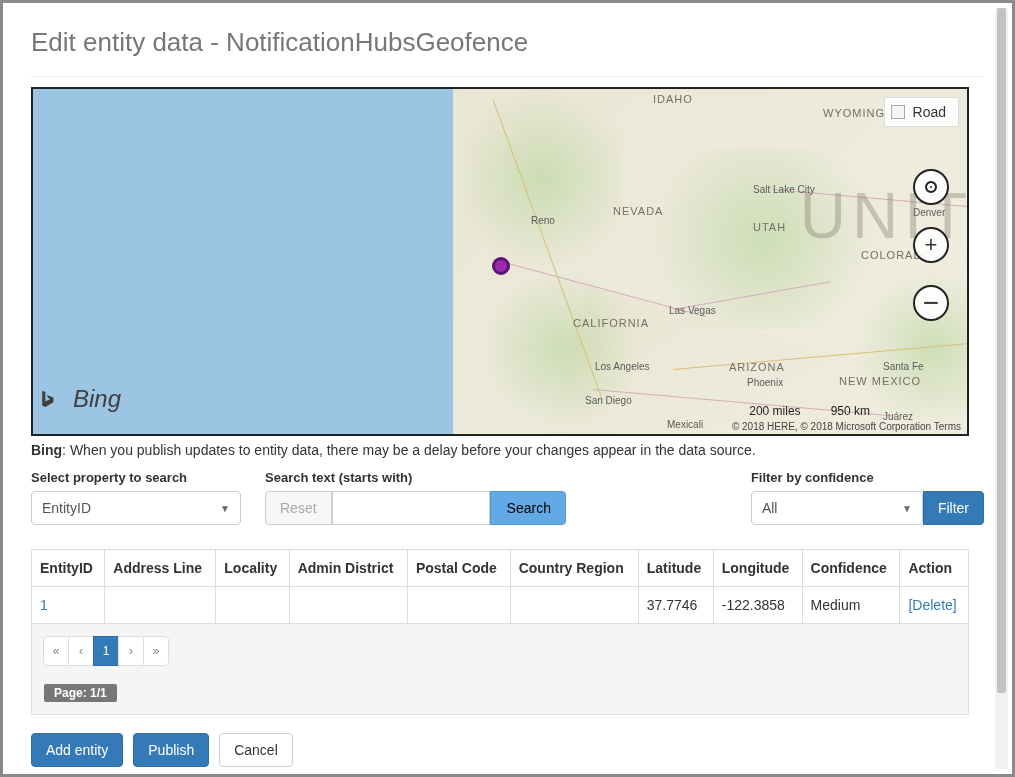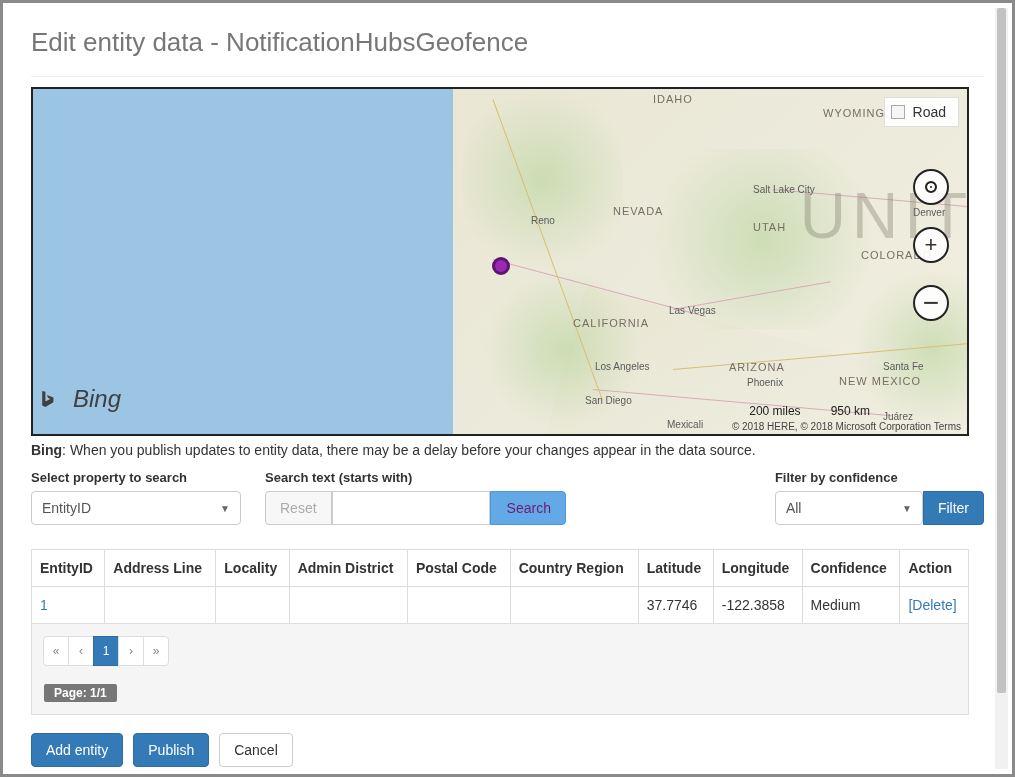--- a/index.html
+++ b/index.html
@@ -144,41 +144,41 @@
   .select, .text-input {
     height: 34px;
     border: 1px solid #ccc;
     border-radius: 4px;
     padding: 0 10px;
     font-size: 14px;
     background: #fff;
     color: #555;
   }
   .select { width: 210px; position: relative; display: flex; align-items: center; justify-content: space-between; }
-  .select.small { width: 148px; }
+  .select.small { width: 172px; }
   .select .caret { color: #666; font-size: 10px; }
   .input-group { display: flex; }
   .input-group .btn, .input-group .text-input { border-radius: 0; }
   .input-group > *:first-child { border-top-left-radius: 4px; border-bottom-left-radius: 4px; }
   .input-group > *:last-child { border-top-right-radius: 4px; border-bottom-right-radius: 4px; }
   .text-input { width: 158px; }
   .btn {
     height: 34px;
     padding: 0 14px;
     border: 1px solid transparent;
     border-radius: 4px;
     font-size: 14px;
     cursor: pointer;
     display: inline-flex;
     align-items: center;
   }
   .btn-default { background: #fff; border-color: #ccc; color: #333; }
   .btn-default.disabled { color: #aaa; background: #f7f7f7; cursor: not-allowed; }
   .btn-primary { background: #337ab7; color: #fff; border-color: #2e6da4; }
-  .btn-info { background: #63a9e6; color: #701a75; border-color: #4e98d8; padding-left: 16px; }
+  .btn-info { background: #63a9e6; color: #000000; border-color: #4e98d8; padding-left: 16px; }
   .spacer { flex: 1; }
 
   
   table.data {
     width: 938px;
     border-collapse: collapse;
     border: 1px solid #ddd;
     font-size: 14px;
   }
   table.data th, table.data td {

